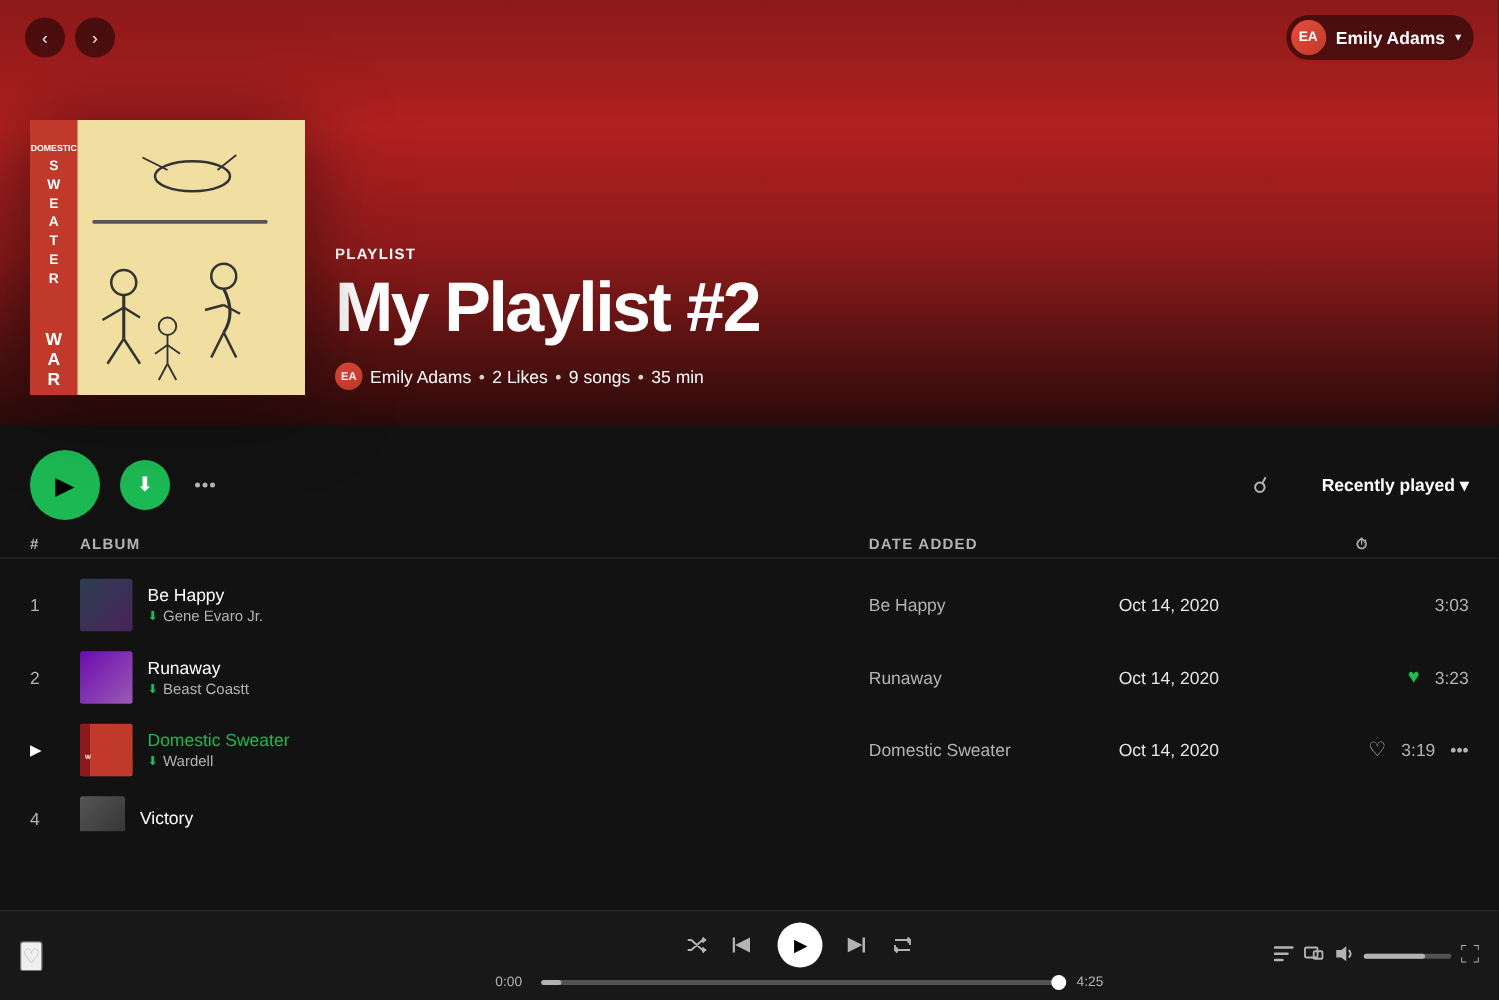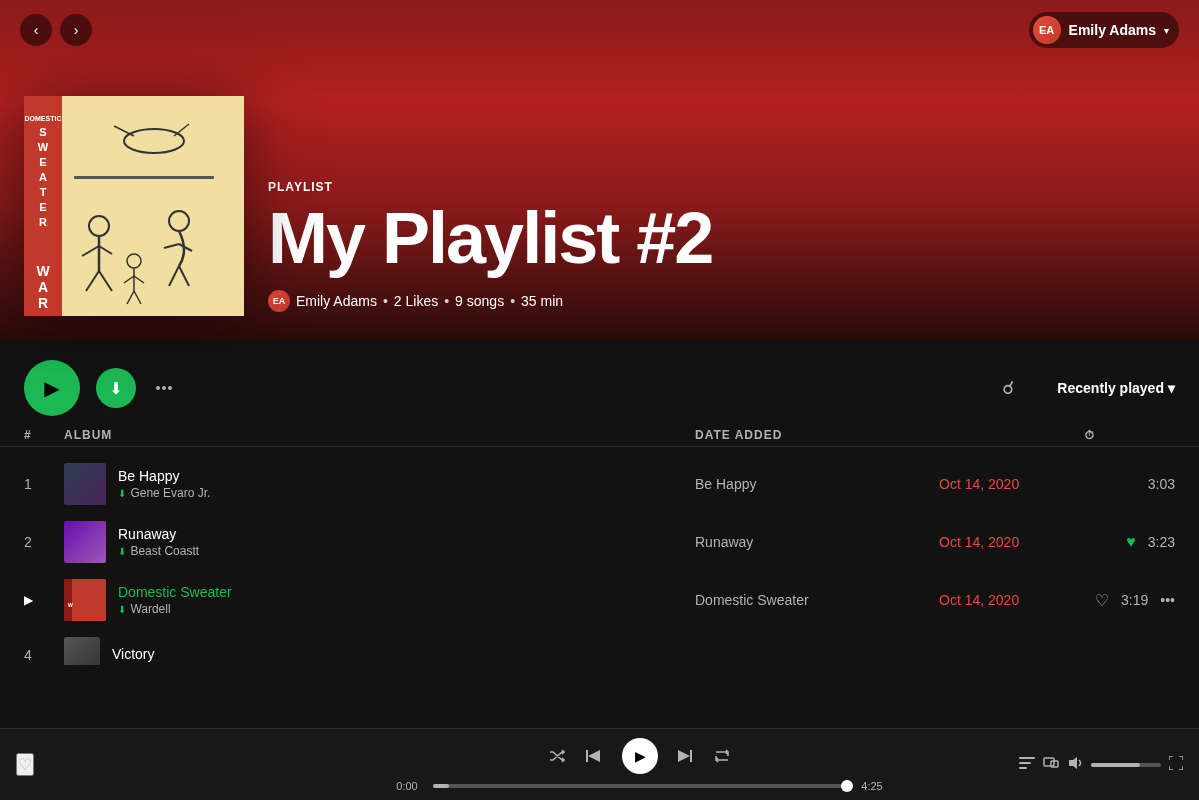--- a/index.html
+++ b/index.html
@@ -129,21 +129,21 @@
       font-size: 12px;
       font-weight: 700;
       letter-spacing: 1px;
       text-transform: uppercase;
       margin-bottom: 8px;
       color: #fff;
       margin-top: 40px;
     }
 
     .playlist-title {
-      font-size: 72px;
+      font-size: 56px;
       font-weight: 900;
       line-height: 1;
       margin-bottom: 16px;
       color: #fff;
       letter-spacing: -2px;
     }
 
     .playlist-meta {
       display: flex;
       align-items: center;
@@ -326,22 +326,21 @@
       gap: 4px;
     }
 
     .track-album {
       font-size: 14px;
       color: #b3b3b3;
     }
 
     .track-date {
       font-size: 14px;
-      color: #ef4444;
-      margin-left: 44px;
+      color: #e5e5e5;
     }
 
     .track-duration {
       display: flex;
       align-items: center;
       justify-content: flex-end;
       gap: 12px;
       font-size: 14px;
       color: #b3b3b3;
     }

